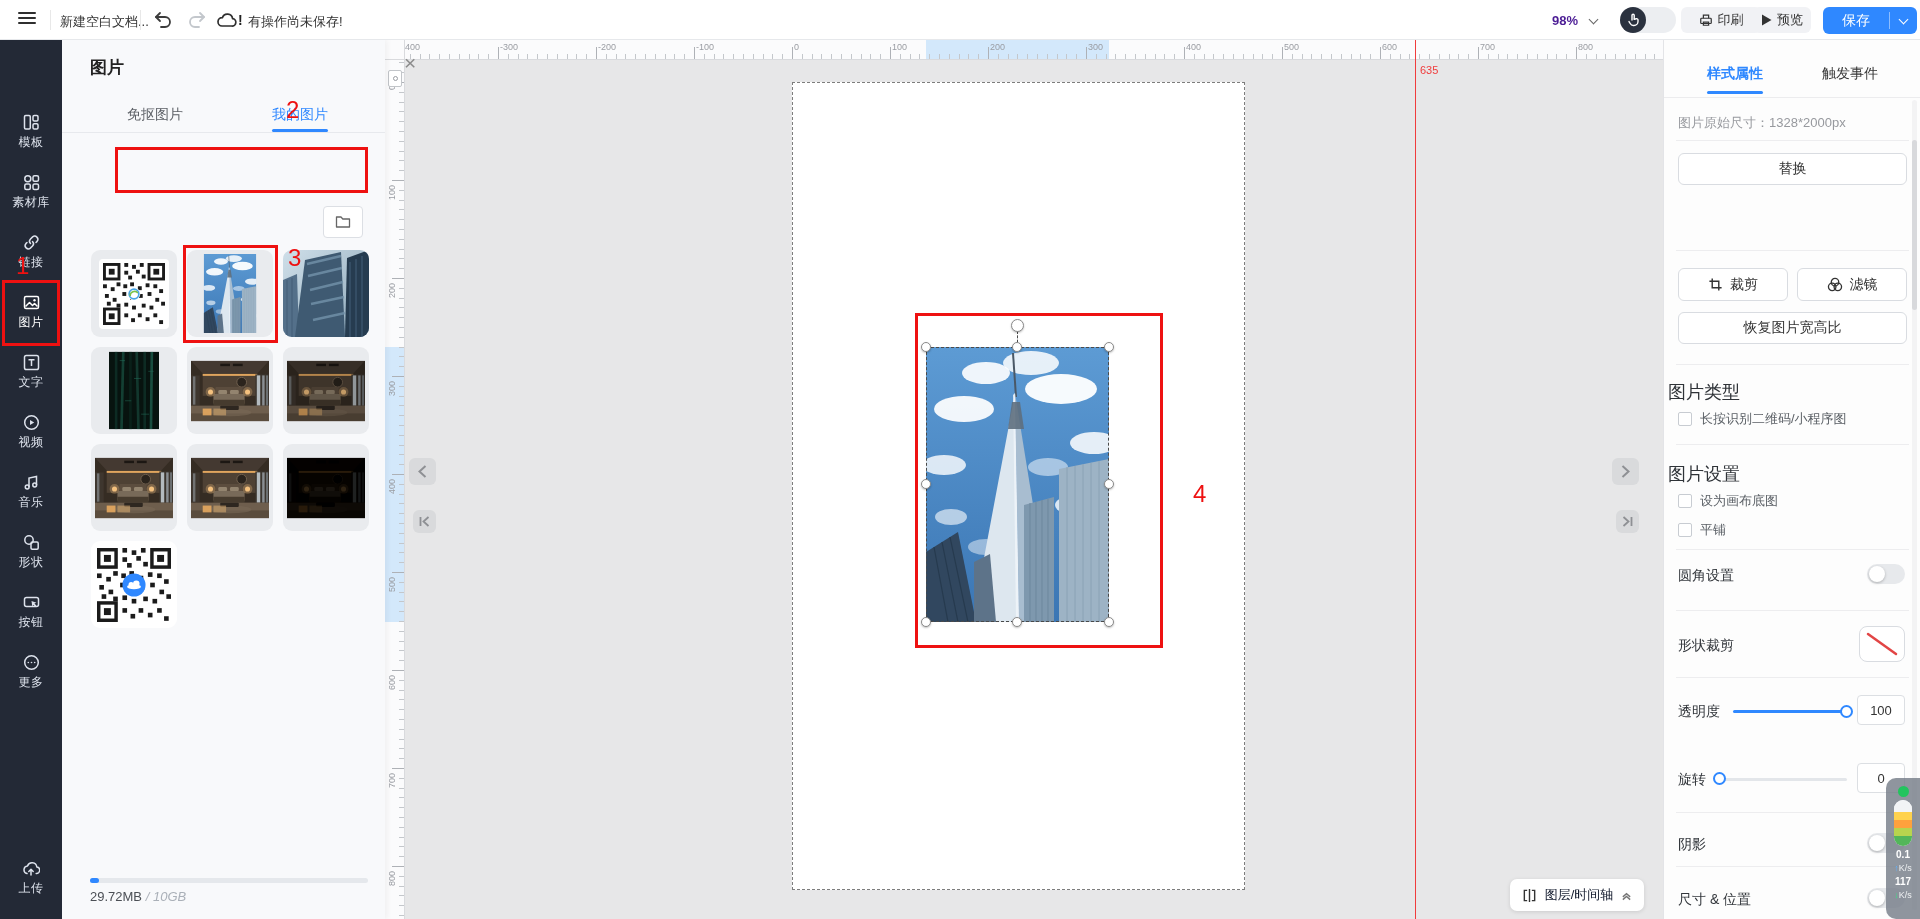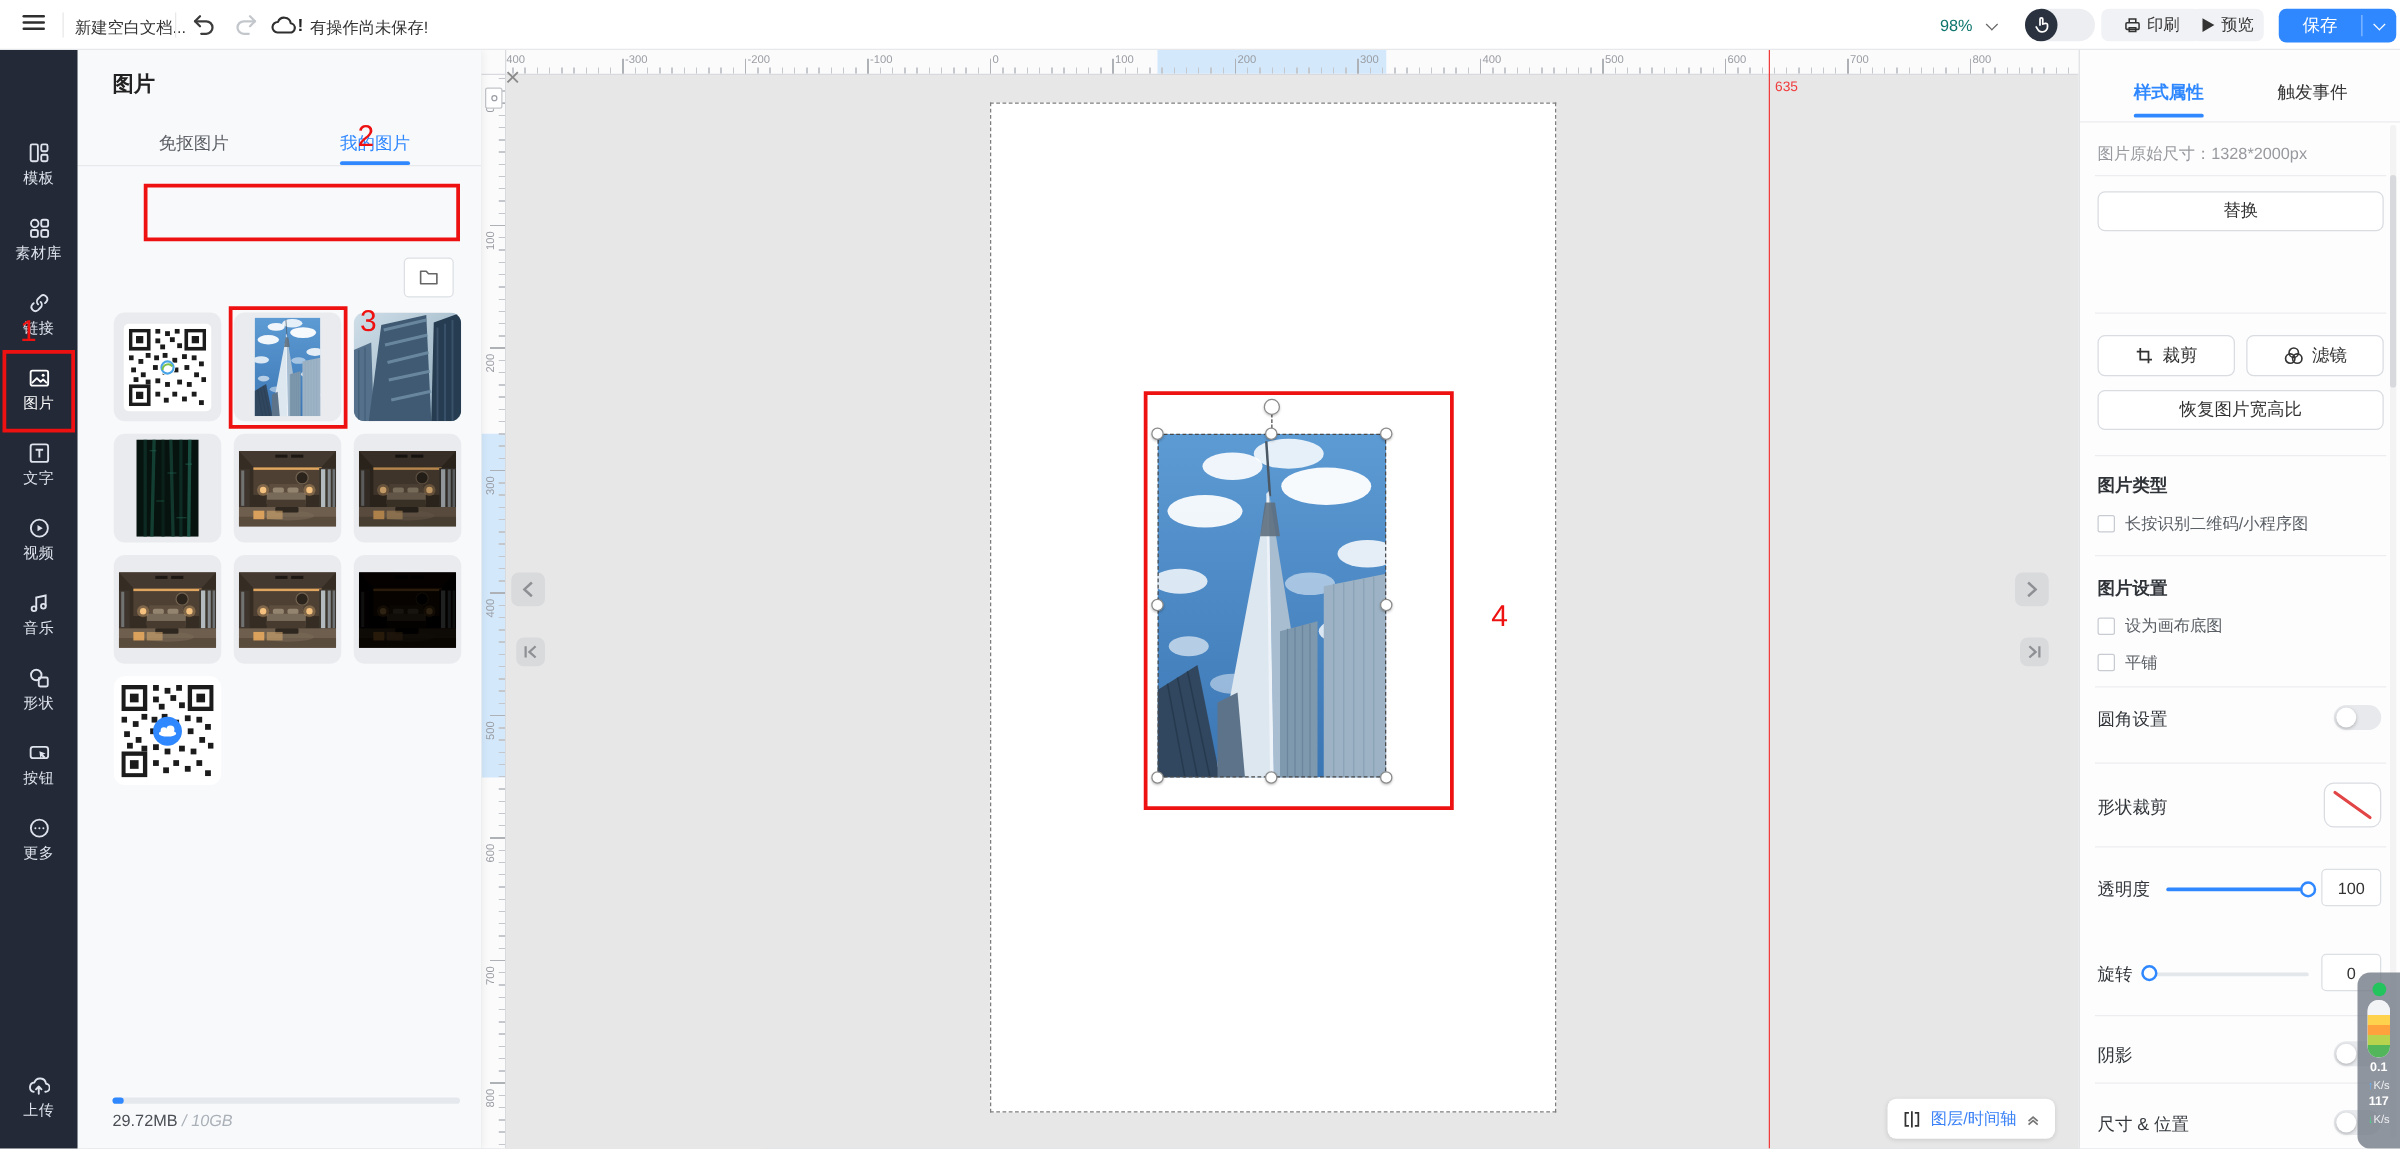--- a/index.html
+++ b/index.html
@@ -70,35 +70,35 @@
   .origin-box i { width:5px; height:5px; border:1px solid #9a9da3; border-radius:50%; }
   .page { position:absolute; left:407px; top:42px; width:453px; height:808px; background:#fff; border:1px dashed #7d7d7d; }
   .canvas-img { position:absolute; left:541px; top:307px; width:183px; height:275px; }
   .sel-box { position:absolute; left:541px; top:307px; width:183px; height:275px; border:1px dashed #4a4a4a; }
   .handle { position:absolute; width:10px; height:10px; background:#fff; border:1px solid #8a8a8a; border-radius:50%; box-shadow:0 1px 2px rgba(0,0,0,.25); cursor:pointer; }
   .rot-stem { position:absolute; left:632px; top:291px; width:0; height:16px; border-left:1px dashed #4a4a4a; }
   .rot-handle { position:absolute; left:626px; top:279px; width:13px; height:13px; background:#fff; border:1px solid #8a8a8a; border-radius:50%; box-shadow:0 1px 2px rgba(0,0,0,.25); cursor:pointer; }
   .guide-line { position:absolute; left:1030px; top:0; width:1px; height:879px; background:#f03c3c; }
   .guide-label { position:absolute; left:1035px; top:24px; color:#f03c3c; font-size:11px; }
   .nav-btn { position:absolute; background:#d9dadc; border-radius:6px; display:flex; align-items:center; justify-content:center; color:#8e9094; cursor:pointer; }
-  .layers-btn { position:absolute; left:1125px; top:839px; width:134px; height:32px; background:#fff; border-radius:7px; box-shadow:0 1px 4px rgba(0,0,0,.12); display:flex; align-items:center; justify-content:center; gap:8px; font-size:13px; color:#3b82f6; cursor:pointer; }
+  .layers-btn { position:absolute; left:1125px; top:839px; width:134px; height:32px; background:#fff; border-radius:7px; box-shadow:0 1px 4px rgba(0,0,0,.12); display:flex; align-items:center; justify-content:center; gap:8px; font-size:13px; color:#0f172a; cursor:pointer; }
 
   
   .anno-box { position:absolute; border:3px solid #ee1111; z-index:40; pointer-events:none; }
   .anno-num { position:absolute; color:#ee1111; font-size:24px; z-index:40; pointer-events:none; }
 
   
   .rpanel { position:absolute; left:1663px; top:40px; width:257px; height:879px; background:#fdfdfd; border-left:1px solid #e3e4e7; z-index:20; }
   .rtab { position:absolute; top:25px; font-size:14px; color:#333; cursor:pointer; }
   .rtab.active { color:#2f88ff; font-weight:bold; }
   .rtab-underline { position:absolute; left:43px; top:51px; width:56px; height:3px; background:#2f88ff; border-radius:2px; }
   .rtabs-line { position:absolute; left:0; top:57px; width:257px; height:1px; background:#ececee; }
   .rdiv { position:absolute; left:12px; width:233px; height:1px; background:#ededef; }
   .rbtn { position:absolute; background:#fff; border:1px solid #d9dce1; border-radius:6px; display:flex; align-items:center; justify-content:center; gap:7px; font-size:14px; color:#333; cursor:pointer; }
-  .rheading { position:absolute; left:14px; font-size:14px; font-weight:bold; color:#2f3338; }
+  .rheading { position:absolute; left:4px; font-size:18px; font-weight:normal; color:#2f3338; }
   .rlabel { position:absolute; left:14px; font-size:14px; color:#33373c; }
   .cb-row { position:absolute; left:14px; display:flex; align-items:center; gap:8px; font-size:13px; color:#5b6066; cursor:pointer; }
   .cb { width:14px; height:14px; border:1px solid #c8ccd2; border-radius:2px; background:#fff; flex:none; }
   .toggle { position:absolute; width:38px; height:20px; border-radius:10px; background:#e7e9ec; cursor:pointer; }
   .toggle::after { content:""; position:absolute; left:2px; top:2px; width:16px; height:16px; border-radius:50%; background:#fff; box-shadow:0 1px 3px rgba(0,0,0,.25); }
   .shape-btn { position:absolute; left:195px; top:586px; width:46px; height:36px; background:#fff; border:1px solid #d9dce1; border-radius:8px; cursor:pointer; }
   .track { position:absolute; height:3px; border-radius:2px; }
   .knob { position:absolute; width:13px; height:13px; border-radius:50%; background:#fff; border:2px solid #2f88ff; cursor:pointer; }
   .num-input { position:absolute; width:48px; height:30px; border:1px solid #dcdfe3; border-radius:4px; text-align:center; font-size:13px; color:#333; background:#fff; font-family:inherit; }
   .rscroll { position:absolute; left:248px; top:60px; width:5px; height:810px; background:#f3f3f4; border-radius:3px; }
@@ -289,21 +289,21 @@
         </svg>
     </span>
     <span class="abs" style="left:216px; top:10px;">
       <svg width="22" height="20" viewBox="0 0 22 20" fill="none" stroke="#2f2f2f" stroke-width="1.7" stroke-linejoin="round">
           <path d="M6 16 a4.2 4.2 0 0 1 .4-8.4 A5.3 5.3 0 0 1 16.6 8.6 a3.6 3.6 0 0 1 -1 7.4 z"></path>
         </svg>
     </span>
     <span class="abs" style="left:238px; top:12px; font-weight:bold; color:#222; font-size:14px;">!</span>
     <span class="abs" style="left:248px; top:13px; color:#333;">有操作尚未保存!</span>
 
-    <span class="abs" style="left:1552px; top:13px; color:#0f766e;">98%</span>
+    <span class="abs" style="left:1552px; top:13px; color:#4c1d95;font-weight:bold;">98%</span>
     <span class="abs chev" style="left:1590px; top:16px;"></span>
 
     <div class="hand-toggle">
       <div class="hand-knob">
         <svg width="13" height="14" viewBox="0 0 13 14" fill="none" stroke="#fff" stroke-width="1.4" stroke-linecap="round" stroke-linejoin="round">
           <path d="M5 7 V2.3 a1.1 1.1 0 0 1 2.2 0 V6"></path>
           <path d="M7.2 6.2 l2.2-.5 a1.3 1.3 0 0 1 1.6 1.3 v1.5 a4 4 0 0 1-4 4 h-.6 a3.6 3.6 0 0 1-3.2-2 L2 8.6"></path>
         </svg>
       </div>
     </div>

